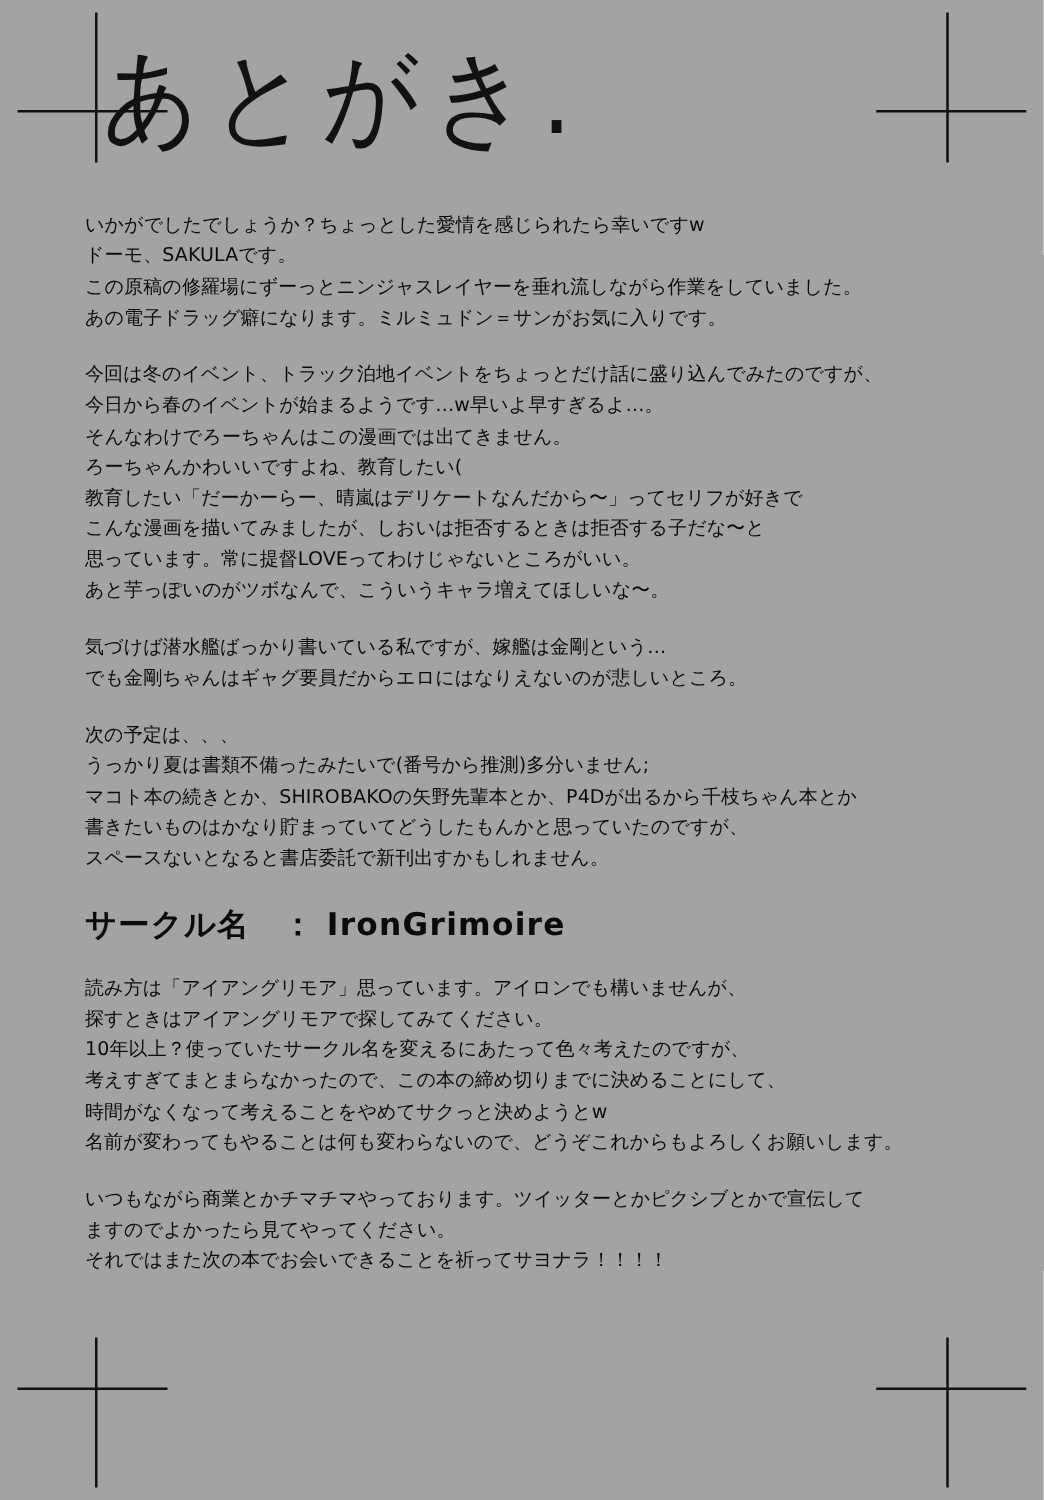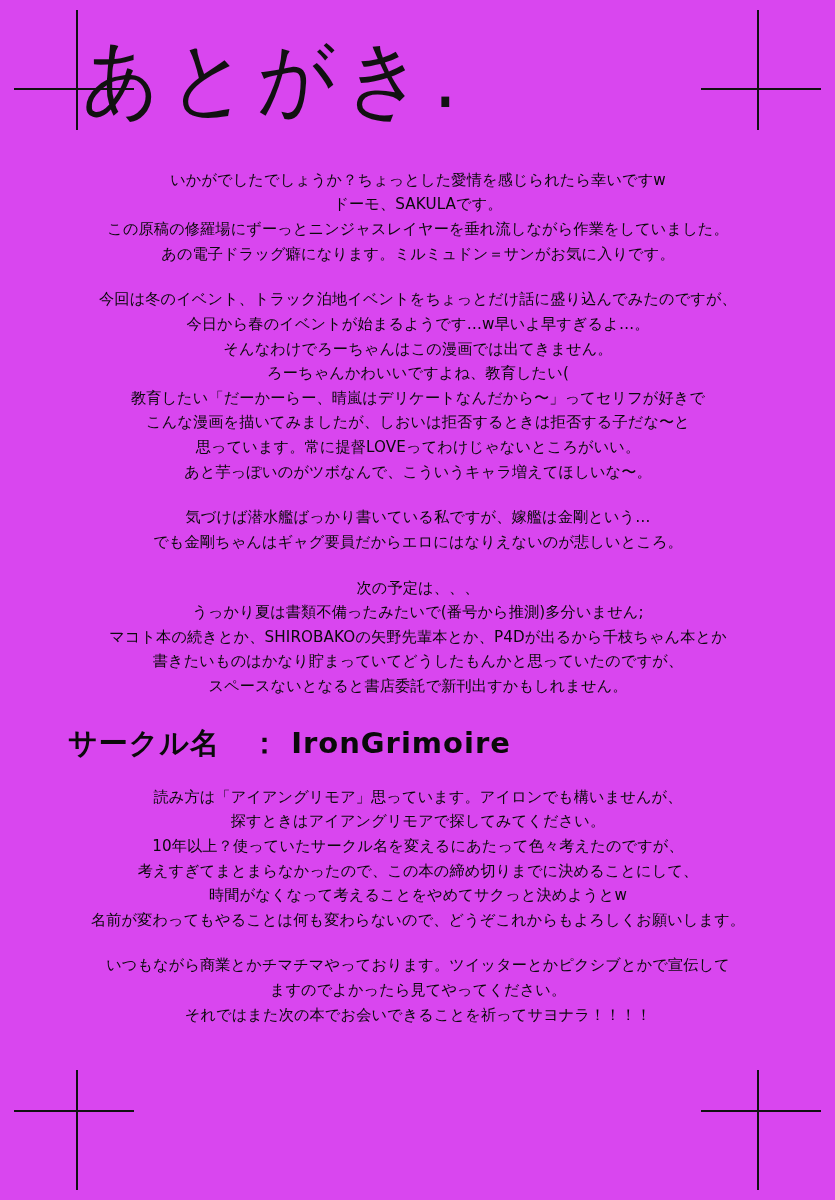--- a/index.html
+++ b/index.html
@@ -12,21 +12,21 @@
     height: 1200px;
     position: relative;
     font-family: "Liberation Sans", sans-serif;
     color: #000000;
     overflow: hidden;
   }
 
   .page {
     position: absolute;
     inset: 0;
-    background: #d946ef;
+    background: #a3a3a3;
   }
 
   
   .crop-mark {
     position: absolute;
     pointer-events: none;
   }
   .crop-mark .h {
     position: absolute;
     background: #111;
@@ -82,27 +82,26 @@
     font-family: "DejaVu Sans", sans-serif;
     font-size: 15.2px;
     line-height: 1.62;
     color: #0a0a0a;
     letter-spacing: 0.1px;
   }
 
   .para {
     margin: 0 0 21px 0;
     white-space: pre-line;
-    text-align: center;
   }
   .para:last-child { margin-bottom: 0; }
 
   .circle-name {
     font-family: "DejaVu Sans", sans-serif;
-    font-size: 29px;
+    font-size: 25px;
     font-weight: 700;
     letter-spacing: 1px;
     margin: 4px 0 18px 0;
     color: #0a0a0a;
   }
 </style>
 </head>
 <body>
 
 <div class="page">

